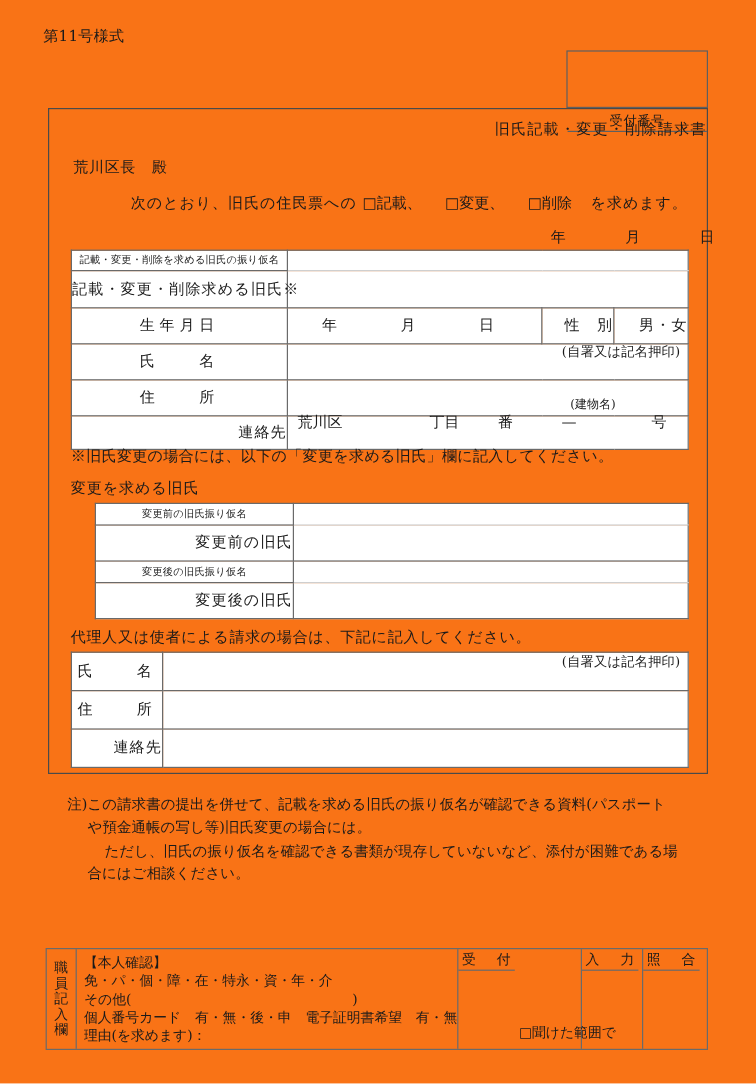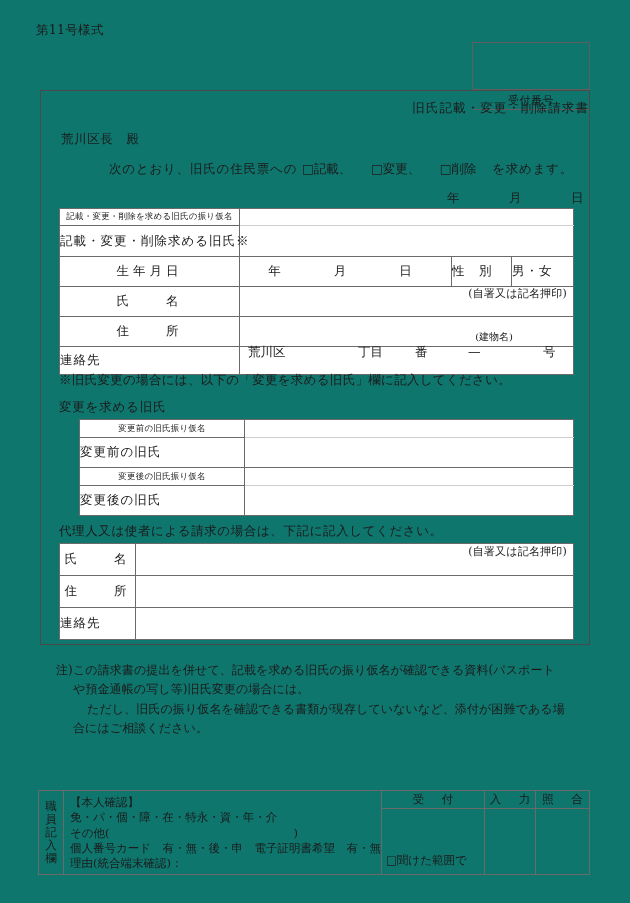--- a/index.html
+++ b/index.html
@@ -9,21 +9,21 @@
   }
   body {
     font-family: "DejaVu Serif", "Liberation Serif", serif;
     color: #1a1a1a;
     -webkit-font-smoothing: antialiased;
   }
   #page {
     position: relative;
     width: 630px;
     height: 903px;
-    background: #0f766e;
+    background: #f97316;
     overflow: hidden;
   }
   .abs { position: absolute; box-sizing: border-box; }
 
   
   #form-number {
     left: 36px; top: 22px;
     font-size: 12.5px;
     letter-spacing: .3px;
     white-space: nowrap;
@@ -67,21 +67,21 @@
   #request-line {
     position: absolute;
     left: 68px; top: 70px;
     font-size: 12.5px;
     letter-spacing: .8px;
     white-space: nowrap;
   }
   #request-line .chk { letter-spacing: 0; }
   #date-line {
     position: absolute;
-    left: 0; top: 99px; width: 100%;
+    left: 12px; top: 99px; width: 100%;
     font-size: 12.5px;
     text-align: right;
     padding-right: 18px;
   }
   #date-line .dtok { display: inline-block; width: 58px; text-align: left; }
   #date-line .dtok:last-child { width: 18px; }
 
   
   .ftable {
     position: absolute;
@@ -89,21 +89,21 @@
     table-layout: fixed;
     font-size: 12.5px;
   }
   .ftable td {
     border: 1px solid #6a6a6a;
     padding: 0;
     vertical-align: middle;
     background: #fff;
   }
   .lbl-main {
-    text-align: left;
+    text-align: right;
     font-size: 12.5px;
     letter-spacing: 1px;
     white-space: nowrap;
   }
   .lbl-small {
     text-align: center;
     font-size: 8.5px;
     letter-spacing: .2px;
     white-space: nowrap;
   }
@@ -223,21 +223,21 @@
   #staff-main {
     flex: 1 1 auto;
     position: relative;
     padding: 4px 0 0 6px;
     font-size: 11.5px;
     line-height: 1.33;
     border-right: 1px solid #6a6a6a;
   }
   #staff-main .s-line { white-space: nowrap; }
   #staff-right { display: flex; }
-  .sr-col { display: flex; flex-direction: column; }
+  .sr-col { display: flex; flex-direction: row; }
   .sr-col .sr-head {
     height: 17px;
     border-bottom: 1px solid #6a6a6a;
     display: flex; align-items: center; justify-content: center;
     font-size: 11.5px;
     letter-spacing: 3px;
     padding-left: 3px;
   }
   .sr-col .sr-body {
     flex: 1 1 auto;
@@ -417,21 +417,21 @@
       <span>員</span>
       <span>記</span>
       <span>入</span>
       <span>欄</span>
     </div>
     <div id="staff-main">
       <div class="s-line">【本人確認】</div>
       <div class="s-line">免・パ・個・障・在・特永・資・年・介</div>
       <div class="s-line">その他(　　　　　　　　　　　　　　　　)</div>
       <div class="s-line">個人番号カード　有・無・後・申　電子証明書希望　有・無</div>
-      <div class="s-line">理由(統合端末確認)：</div>
+      <div class="s-line">理由(を求めます)：</div>
     </div>
     <div id="staff-right">
       <div class="sr-col" id="sr-uketsuke">
         <div class="sr-head">受　付</div>
         <div class="sr-body">
           <span id="terminal-check">□聞けた範囲で</span>
         </div>
       </div>
       <div class="sr-col" id="sr-nyuryoku">
         <div class="sr-head">入　力</div>

